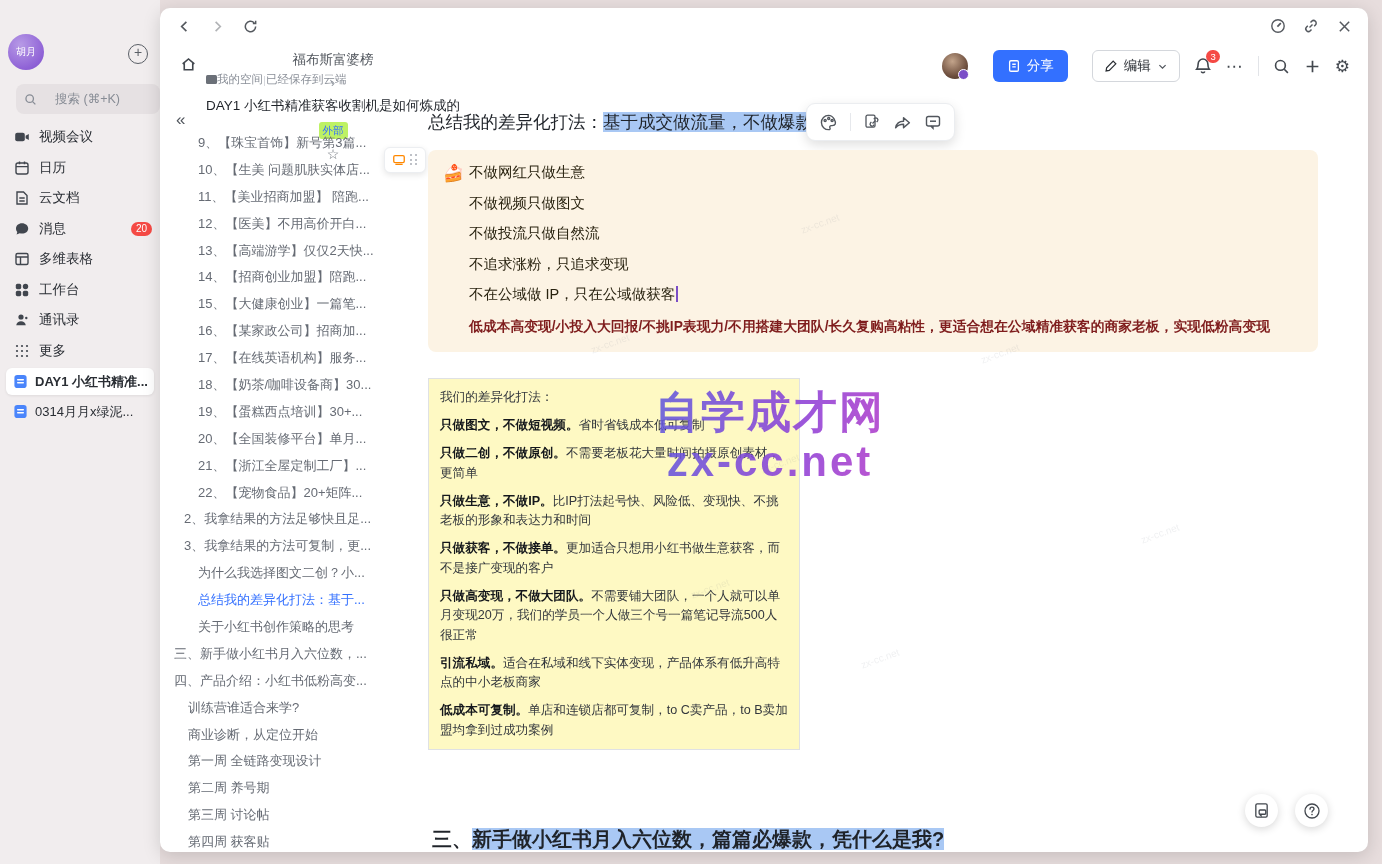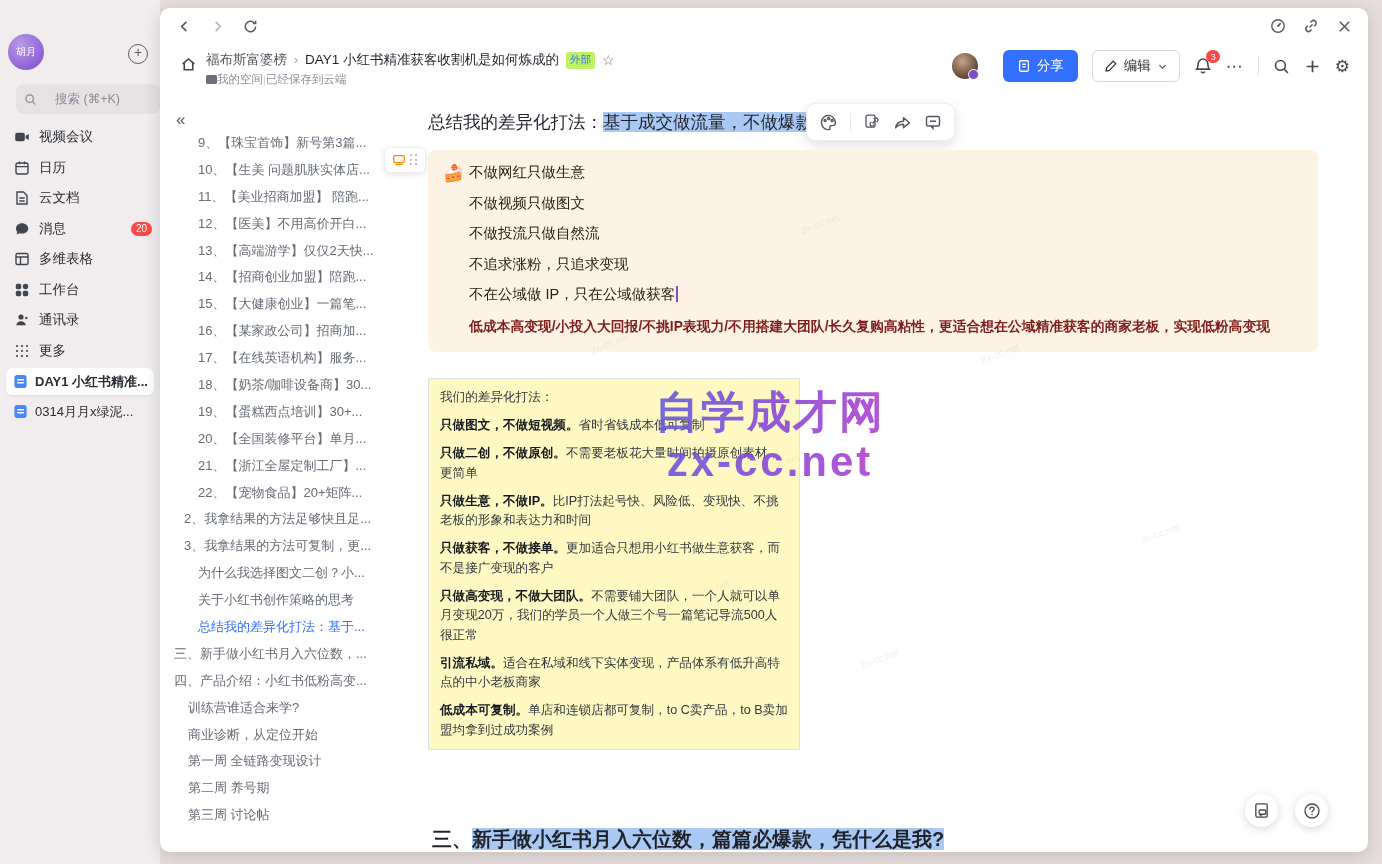--- a/index.html
+++ b/index.html
@@ -27,37 +27,37 @@
   .side-doc .ic{width:15px;height:15px;flex:0 0 15px;}
   
   .win{position:absolute;left:160px;top:8px;width:1208px;height:844px;background:#fff;border-radius:10px;
        box-shadow:0 4px 18px rgba(0,0,0,.15);}
   .topnav{position:absolute;left:14px;top:8px;display:flex;gap:13px;color:#55595f;}
   .topnav .nbtn{width:20px;height:20px;display:flex;align-items:center;justify-content:center;}
   .winicons{position:absolute;right:14px;top:8px;display:flex;gap:13px;color:#55595f;}
   .winicons .nbtn{width:20px;height:20px;display:flex;align-items:center;justify-content:center;}
   .header{position:absolute;left:18px;top:40px;right:18px;height:46px;}
   .home-ic{position:absolute;left:2px;top:8px;color:#42474e;}
-  .crumbrow{position:absolute;left:28px;top:3px;display:flex;align-items:center;gap:7px;font-size:13.5px;white-space:nowrap;}
+  .crumbrow{position:absolute;left:28px;top:3px;display:flex;align-items:center;gap:7px;font-size:13.5px;white-space:nowrap;flex-direction:column;}
   .crumb-root{color:#51565d;}
   .crumb-sep{color:#9ba0a8;font-size:12px;}
   .crumb-title{color:#1f2329;}
   .ext-badge{background:#bef264;color:#3370ff;font-size:10.5px;border-radius:3px;padding:1.5px 4px;}
   .star{color:#6f747b;font-size:14px;}
   .metarow{position:absolute;left:28px;top:24px;display:flex;align-items:center;font-size:11.5px;color:#8a8f98;}
   .folder-sq{width:11px;height:9px;background:#6b7078;border-radius:1.5px;}
   .hdr-actions{position:absolute;right:0;top:2px;display:flex;align-items:center;gap:14px;}
   .user-av{width:26px;height:26px;border-radius:50%;position:relative;
         background:radial-gradient(circle at 40% 32%,#c3a48b,#6e4f3e 62%,#3a2a21);}
   .user-av i{position:absolute;right:-1px;bottom:-1px;width:9px;height:9px;border-radius:50%;
         background:#7b4ec7;border:1.5px solid #fff;}
   .btn-share{display:flex;align-items:center;gap:6px;background:#3370ff;color:#fff;font-size:13.5px;
         border-radius:6px;height:32px;padding:0 14px;margin-left:11px;}
   .btn-edit{display:flex;align-items:center;gap:6px;border:1px solid #d4d7dc;color:#2a2e34;font-size:13.5px;
-        border-radius:6px;height:30px;padding:0 11px;}
+        border-radius:6px;height:30px;padding:0 11px;margin-left:10px;}
   .bell{position:relative;color:#42474e;}
   .bell-badge{position:absolute;top:-7px;right:-8px;background:#f54a45;color:#fff;font-size:9.5px;
         border-radius:8px;padding:1px 4px;line-height:11px;}
   .dots3{color:#42474e;font-size:17px;letter-spacing:1px;}
   .vline{width:1px;height:20px;background:#e2e4e8;}
   .hicon{color:#42474e;}
   
   .collapse{position:absolute;left:16px;top:102px;font-size:17px;color:#51565d;}
   .toc{position:absolute;left:4px;top:122px;width:252px;}
   .toc-item{height:26.9px;line-height:26.9px;font-size:13px;color:#666b74;white-space:nowrap;overflow:hidden;
@@ -340,29 +340,30 @@
       <div class="toc-item lv3">16、【某家政公司】招商加...</div>
       <div class="toc-item lv3">17、【在线英语机构】服务...</div>
       <div class="toc-item lv3">18、【奶茶/咖啡设备商】30...</div>
       <div class="toc-item lv3">19、【蛋糕西点培训】30+...</div>
       <div class="toc-item lv3">20、【全国装修平台】单月...</div>
       <div class="toc-item lv3">21、【浙江全屋定制工厂】...</div>
       <div class="toc-item lv3">22、【宠物食品】20+矩阵...</div>
       <div class="toc-item lv2">2、我拿结果的方法足够快且足...</div>
       <div class="toc-item lv2">3、我拿结果的方法可复制，更...</div>
       <div class="toc-item lv3">为什么我选择图文二创？小...</div>
+      <div class="toc-item lv3 active">总结我的差异化打法：基于...</div>
       <div class="toc-item lv3">关于小红书创作策略的思考</div>
-      <div class="toc-item lv3 active">总结我的差异化打法：基于...</div>
       <div class="toc-item lv1">三、新手做小红书月入六位数，...</div>
       <div class="toc-item lv1">四、产品介绍：小红书低粉高变...</div>
       <div class="toc-item lv4">训练营谁适合来学?</div>
       <div class="toc-item lv4">商业诊断，从定位开始</div>
       <div class="toc-item lv4">第一周 全链路变现设计</div>
       <div class="toc-item lv4">第二周 养号期</div>
       <div class="toc-item lv4">第三周 讨论帖</div>
+      <div class="toc-item lv4">第四周 获客贴</div>
     </div>
 
   
   <div class="h1row">
     <span>总结我的差异化打法：</span><span class="hl">基于成交做流量，不做爆款</span>
   </div>
 
   
   <div class="floatbar">
     <span>

